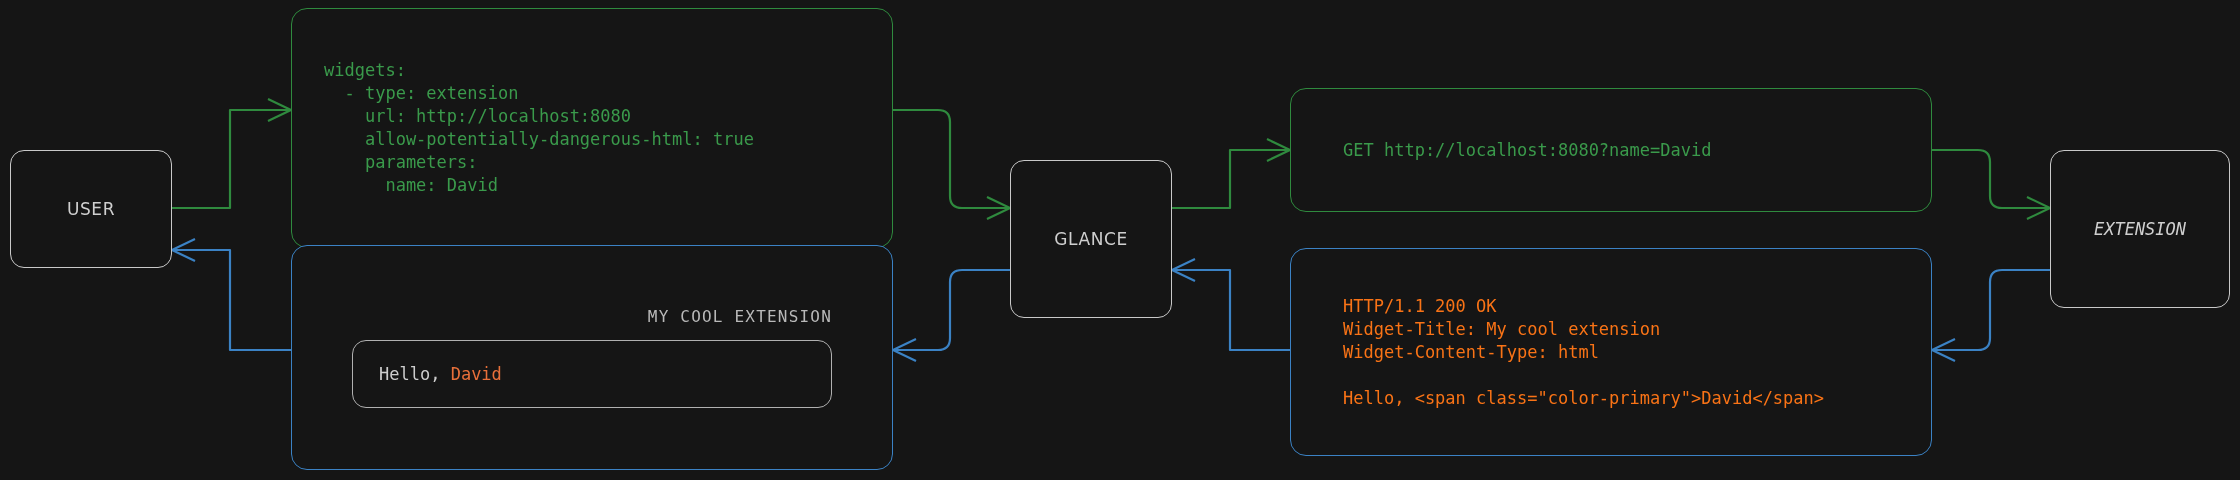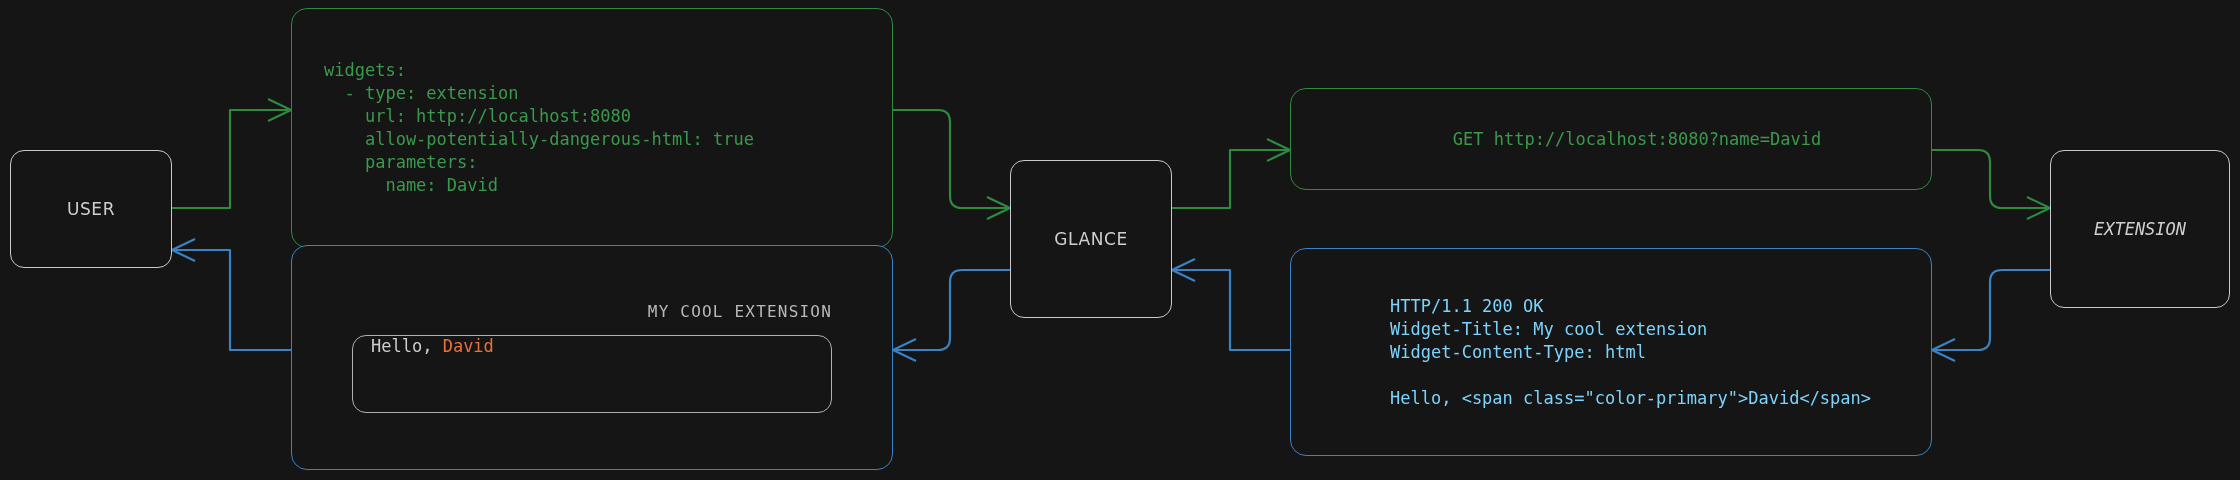--- a/index.html
+++ b/index.html
@@ -66,40 +66,40 @@
   .codebox.blue  { border: 1.7px solid #3b82c4; }
 
   .code {
     font-family: "DejaVu Sans Mono", monospace;
     font-size: 17px;
     line-height: 23px;
     white-space: pre;
     margin: 0;
   }
   .code.green { color: #3a9a4b; }
-  .code.blue  { color: #7dd3fc; margin-left: 47px; }
+  .code.blue  { color: #f97316; }
 
   
   .widget-title {
     font-family: "DejaVu Sans Mono", monospace;
     font-size: 16px;
     letter-spacing: 1.2px;
     color: #b9b9b9;
     margin: 0 0 14px 0;
     white-space: pre;
     text-align: right;
   }
   .widget-card {
     box-sizing: border-box;
     border: 1.6px solid #b0b0b0;
     border-radius: 14px;
-    height: 78px;
+    height: 68px;
     display: flex;
-    align-items: flex-start;
-    padding-left: 18px;
+    align-items: center;
+    padding-left: 26px;
   }
   .widget-card-text {
     font-family: "DejaVu Sans Mono", monospace;
     font-size: 17px;
     color: #cdcdcd;
     white-space: pre;
   }
   .accent-name { color: #e8703a; }
 </style>
 </head>
@@ -167,21 +167,21 @@
 
   <div class="codebox green" style="left:291px; top:8px; width:602px; height:240px; padding:0 0 0 32px;">
     <pre class="code green">widgets:
   - type: extension
     url: http://localhost:8080
     allow-potentially-dangerous-html: true
     parameters:
       name: David</pre>
   </div>
 
-  <div class="codebox green" style="left:1290px; top:88px; width:642px; height:102px; padding:0 0 0 52px;text-align:center;">
+  <div class="codebox green" style="left:1290px; top:88px; width:642px; height:124px; padding:0 0 0 52px;">
     <pre class="code green">GET http://localhost:8080?name=David</pre>
   </div>
 
   <div class="codebox blue" style="left:1290px; top:248px; width:642px; height:208px; padding:0 0 0 52px;">
     <pre class="code blue">HTTP/1.1 200 OK
 Widget-Title: My cool extension
 Widget-Content-Type: html
 
 Hello, &lt;span class="color-primary"&gt;David&lt;/span&gt;</pre>
   </div>

